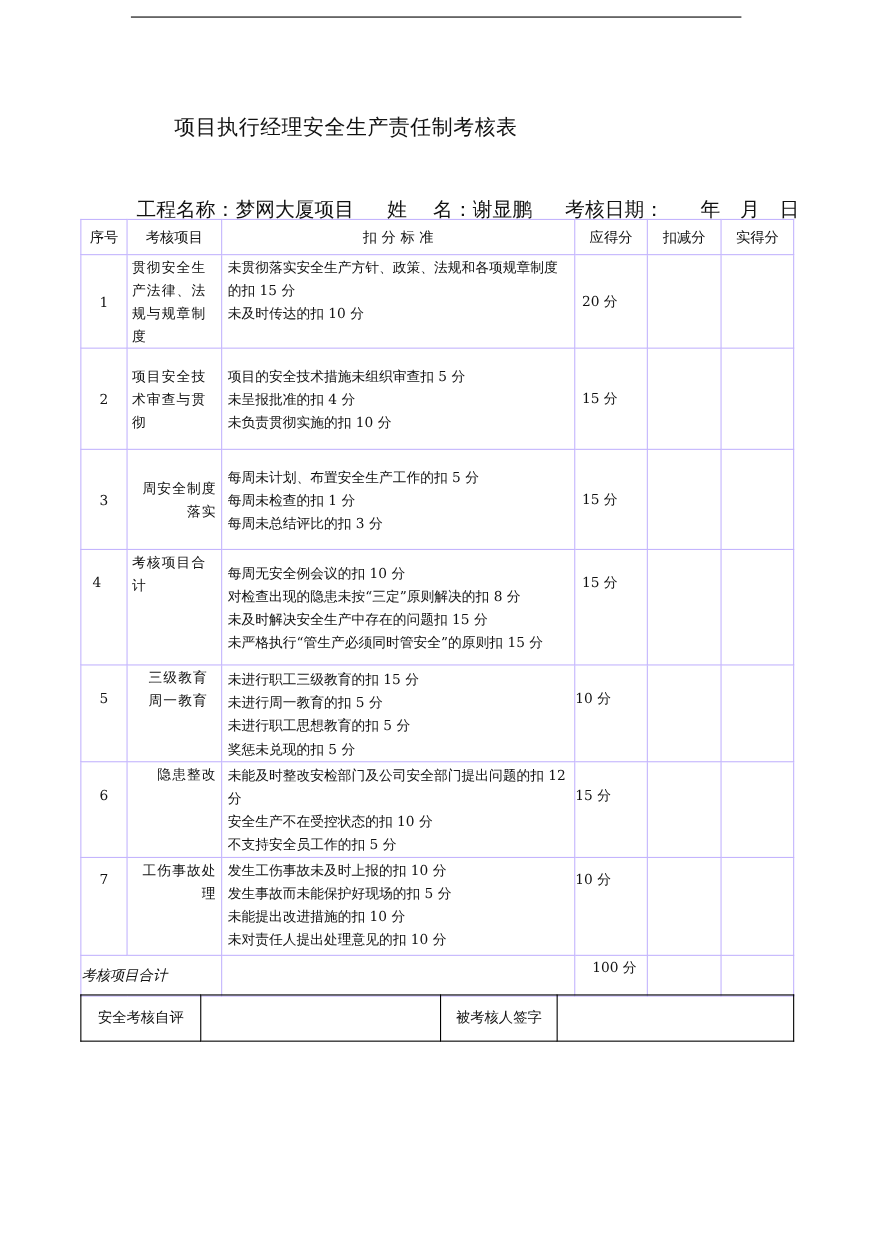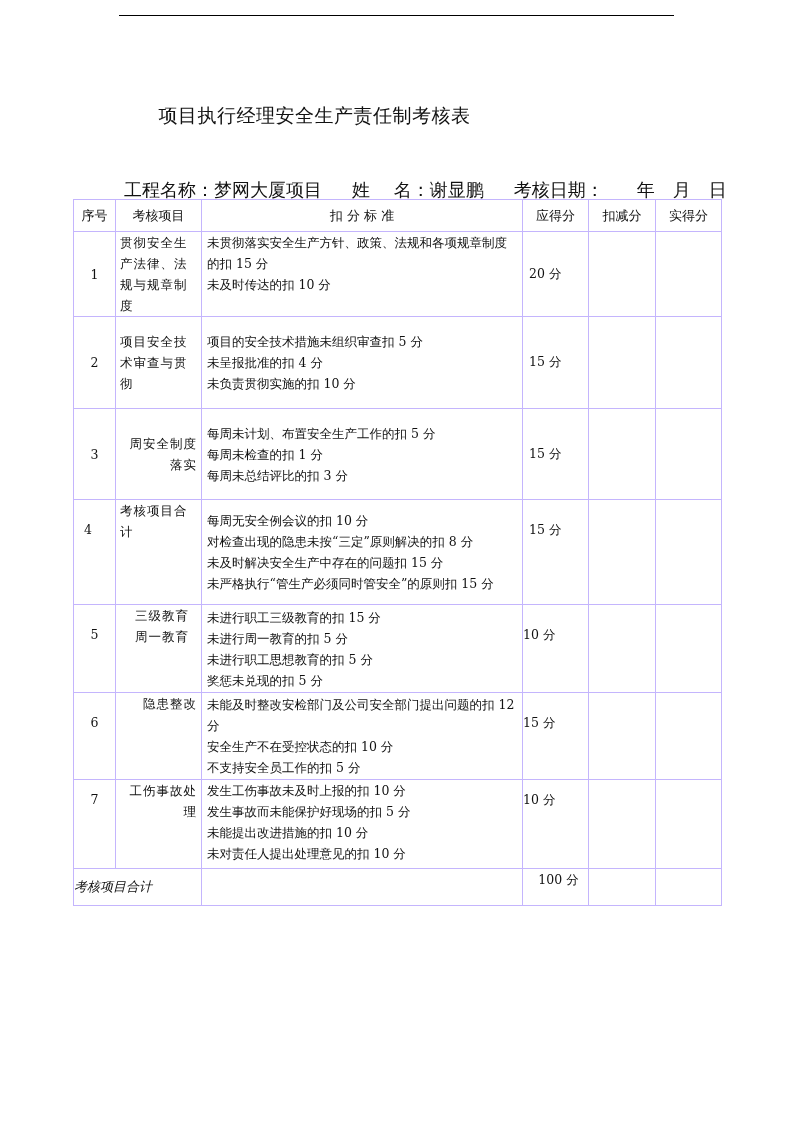--- a/index.html
+++ b/index.html
@@ -149,14 +149,20 @@
 </table>
 
 <table class="foot">
   <colgroup>
     <col style="width:109px">
     <col style="width:218px">
     <col style="width:106px">
     <col style="width:215px">
   </colgroup>
   <tbody>
+      <tr style="height:42px">
+    <td>安全考核自评</td>
+    <td></td>
+    <td>被考核人签字</td>
+    <td></td>
+  </tr>
 </tbody>
   </table>
 
 </body></html>

